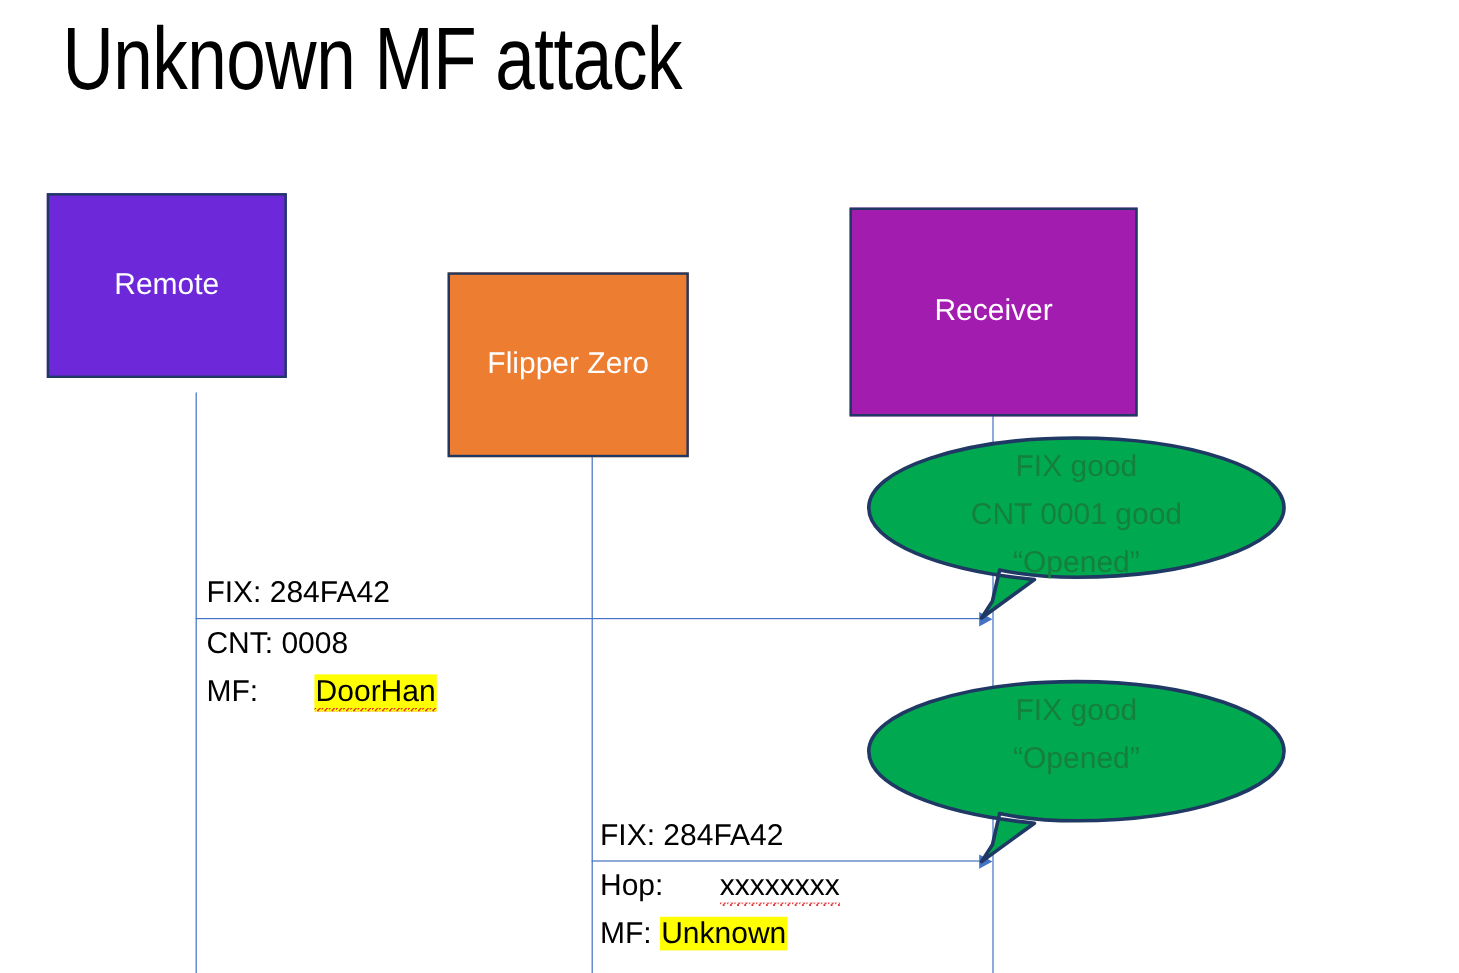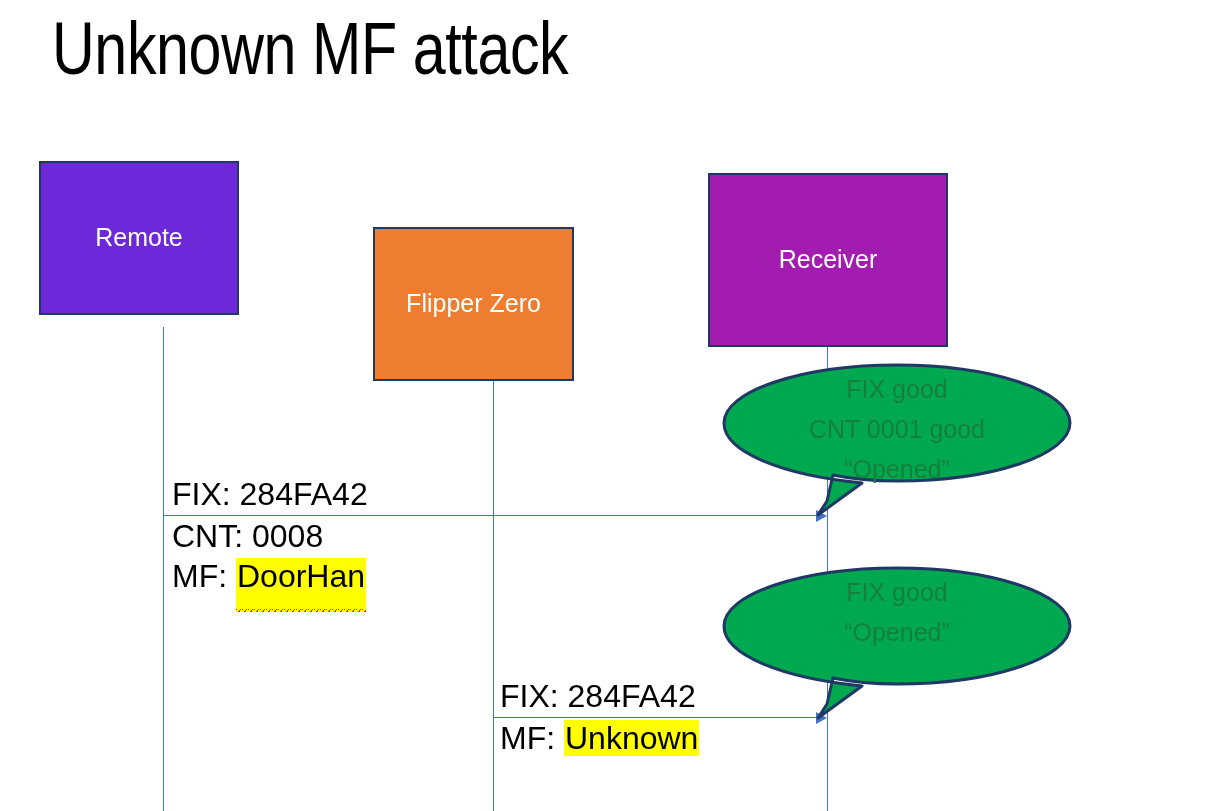--- a/index.html
+++ b/index.html
@@ -72,38 +72,39 @@
     position: absolute;
     width: 0;
     height: 0;
     border-top: 6px solid transparent;
     border-bottom: 6px solid transparent;
     border-left: 11px solid #4472c4;
   }
   .msg-label {
     position: absolute;
     color: #000000;
-    font-size: 32px;
+    font-size: 25px;
     line-height: 40px;
     white-space: nowrap;
   }
   .msg-label .ln { display: block; }
   .hl {
     background: #ffff00;
     padding: 0 1px;
   }
   .squiggle {
     background-image: repeating-linear-gradient(
         125deg,
         #e03030 0px, #e03030 1.2px,
         rgba(0,0,0,0) 1.2px, rgba(0,0,0,0) 3.2px);
     background-repeat: repeat-x;
     background-size: 6px 3px;
     background-position: 0 100%;
-    padding-bottom: 18px;
+    padding-bottom: 3px;
+    margin-left: 40px;
   }
 
   
   .bubble {
     position: absolute;
   }
   .bubble svg {
     display: block;
     overflow: visible;
   }
@@ -156,20 +157,21 @@
   </div>
 
   <div class="msg-line" style="left:493px; top:717px; width:329px;"></div>
   <div class="msg-arrowhead" style="left:816px; top:712px;"></div>
 
   <div class="msg-label" style="left:500px; top:676px;">
     <span class="ln">FIX: 284FA42</span>
   </div>
 
   <div class="msg-label" style="left:500px; top:718px;">
+    <span class="ln"><span>Hop: </span><span class="squiggle">xxxxxxxx</span></span>
     <span class="ln"><span>MF: </span><span class="hl">Unknown</span></span>
   </div>
 
   <div class="bubble" style="left:722px; top:363px; width:350px; height:155px;">
     <svg width="350" height="155" viewBox="0 0 350 155">
       <path d="M 175,2
                C 270,2 348,28 348,60
                C 348,92 270,118 175,118
                C 152,118 130,116 111,112
                L 105,138

